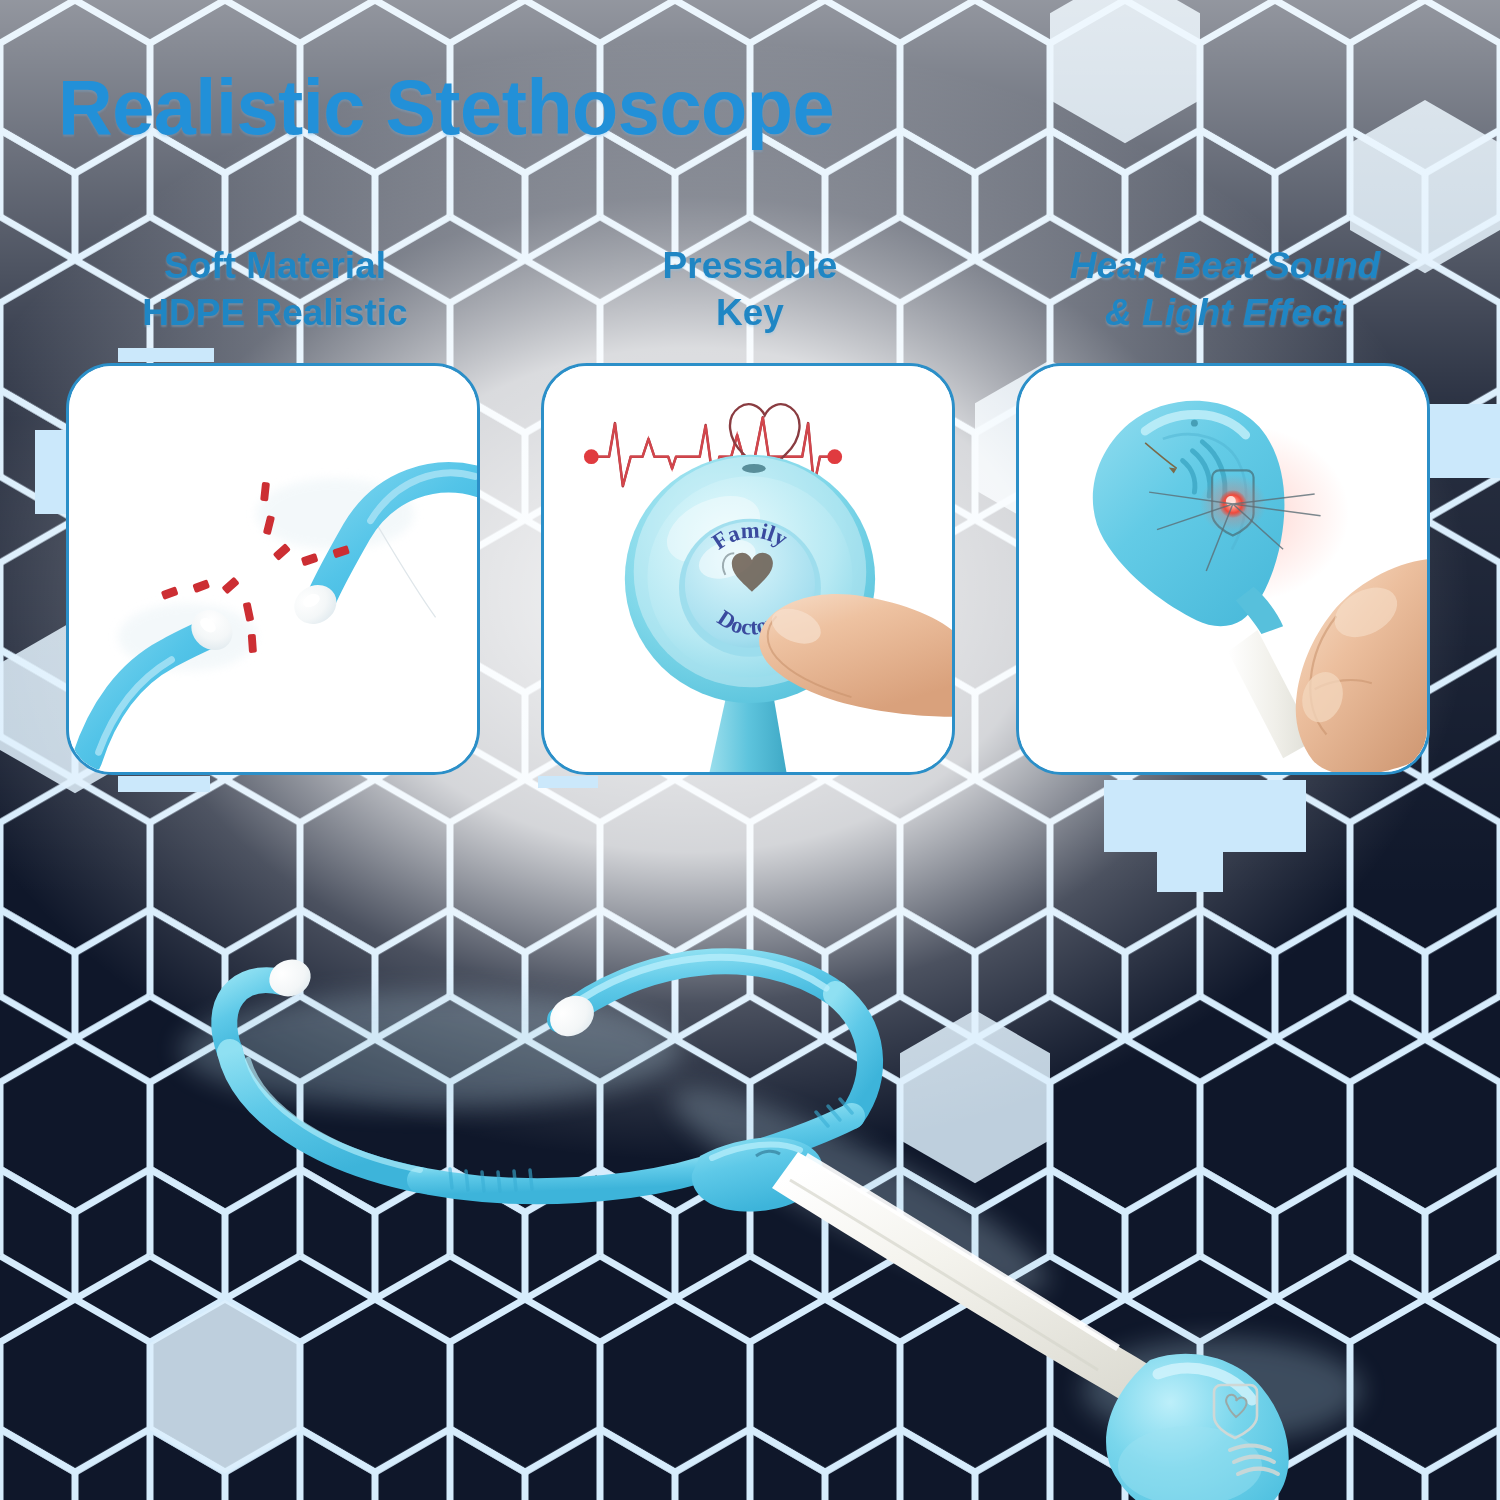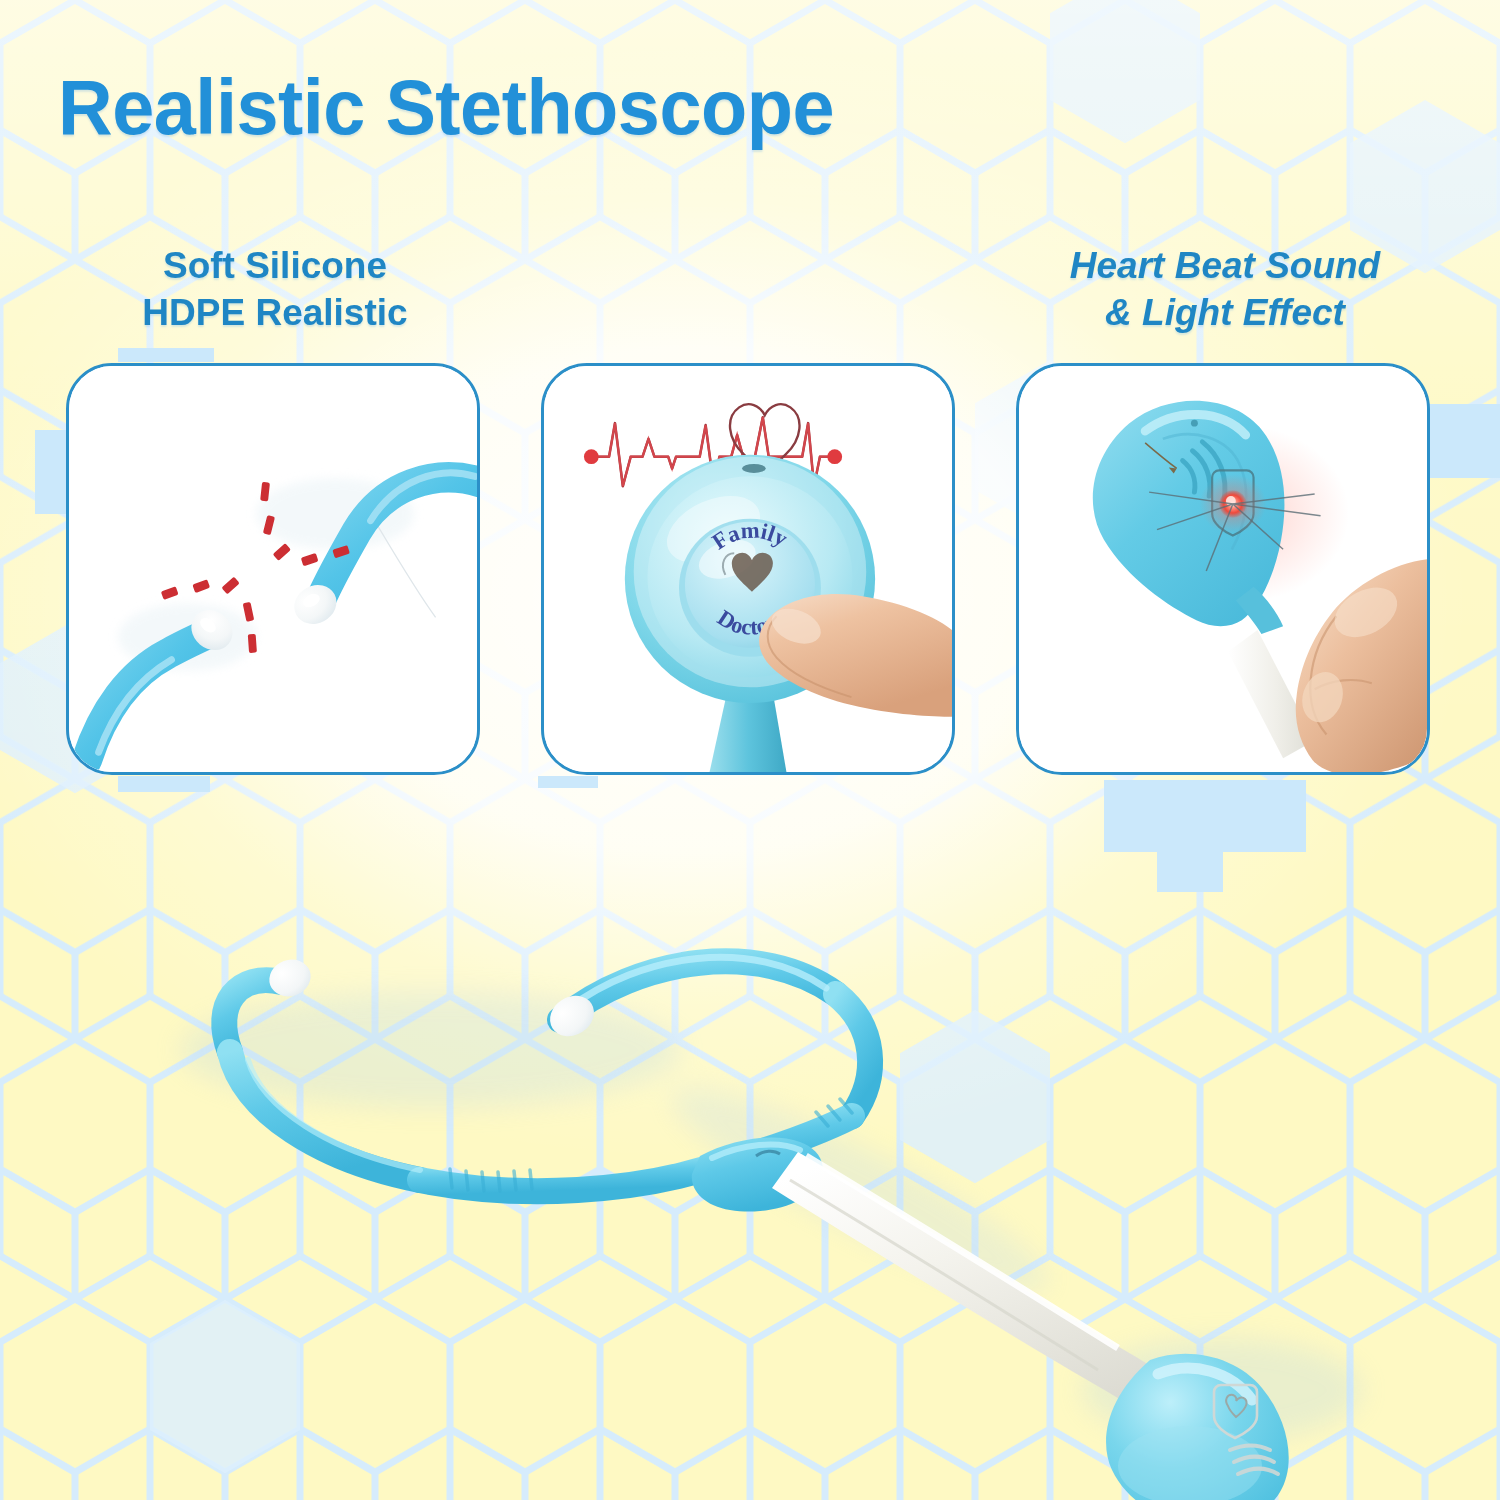--- a/index.html
+++ b/index.html
@@ -8,21 +8,21 @@
     background: #ffffff;
   }
   body {
     font-family: "Liberation Sans", sans-serif;
   }
   #stage {
     position: relative;
     width: 1500px;
     height: 1500px;
     overflow: hidden;
-    background: #fef9c3;
+    background: #0f172a;
   }
   
   .bg-hex {
     position: absolute;
     inset: 0;
     width: 1500px;
     height: 1500px;
     z-index: 0;
   }
   .bg-fade {
@@ -142,22 +142,26 @@
   <div class="tab tab-left-p1"></div>
   <div class="tab tab-right-p3"></div>
   <div class="tab tab-under-p1"></div>
   <div class="tab tab-under-p2a"></div>
   <div class="tab tab-t-wide"></div>
   <div class="tab tab-t-stem"></div>
 
   <div class="title">Realistic Stethoscope</div>
 
   <div class="feat-label f1">
-    <div>Soft Silicone</div>
+    <div>Soft Material</div>
     <div>HDPE Realistic</div>
+  </div>
+  <div class="feat-label f2">
+    <div>Pressable</div>
+    <div>Key</div>
   </div>
   <div class="feat-label f3">
     <div>Heart Beat Sound</div>
     <div>&amp; Light Effect</div>
   </div>
 
   <div class="panel p1">
     <svg viewBox="0 0 414 412">
       <defs>
         <linearGradient id="tubeG1" x1="0" y1="0" x2="1" y2="1">

